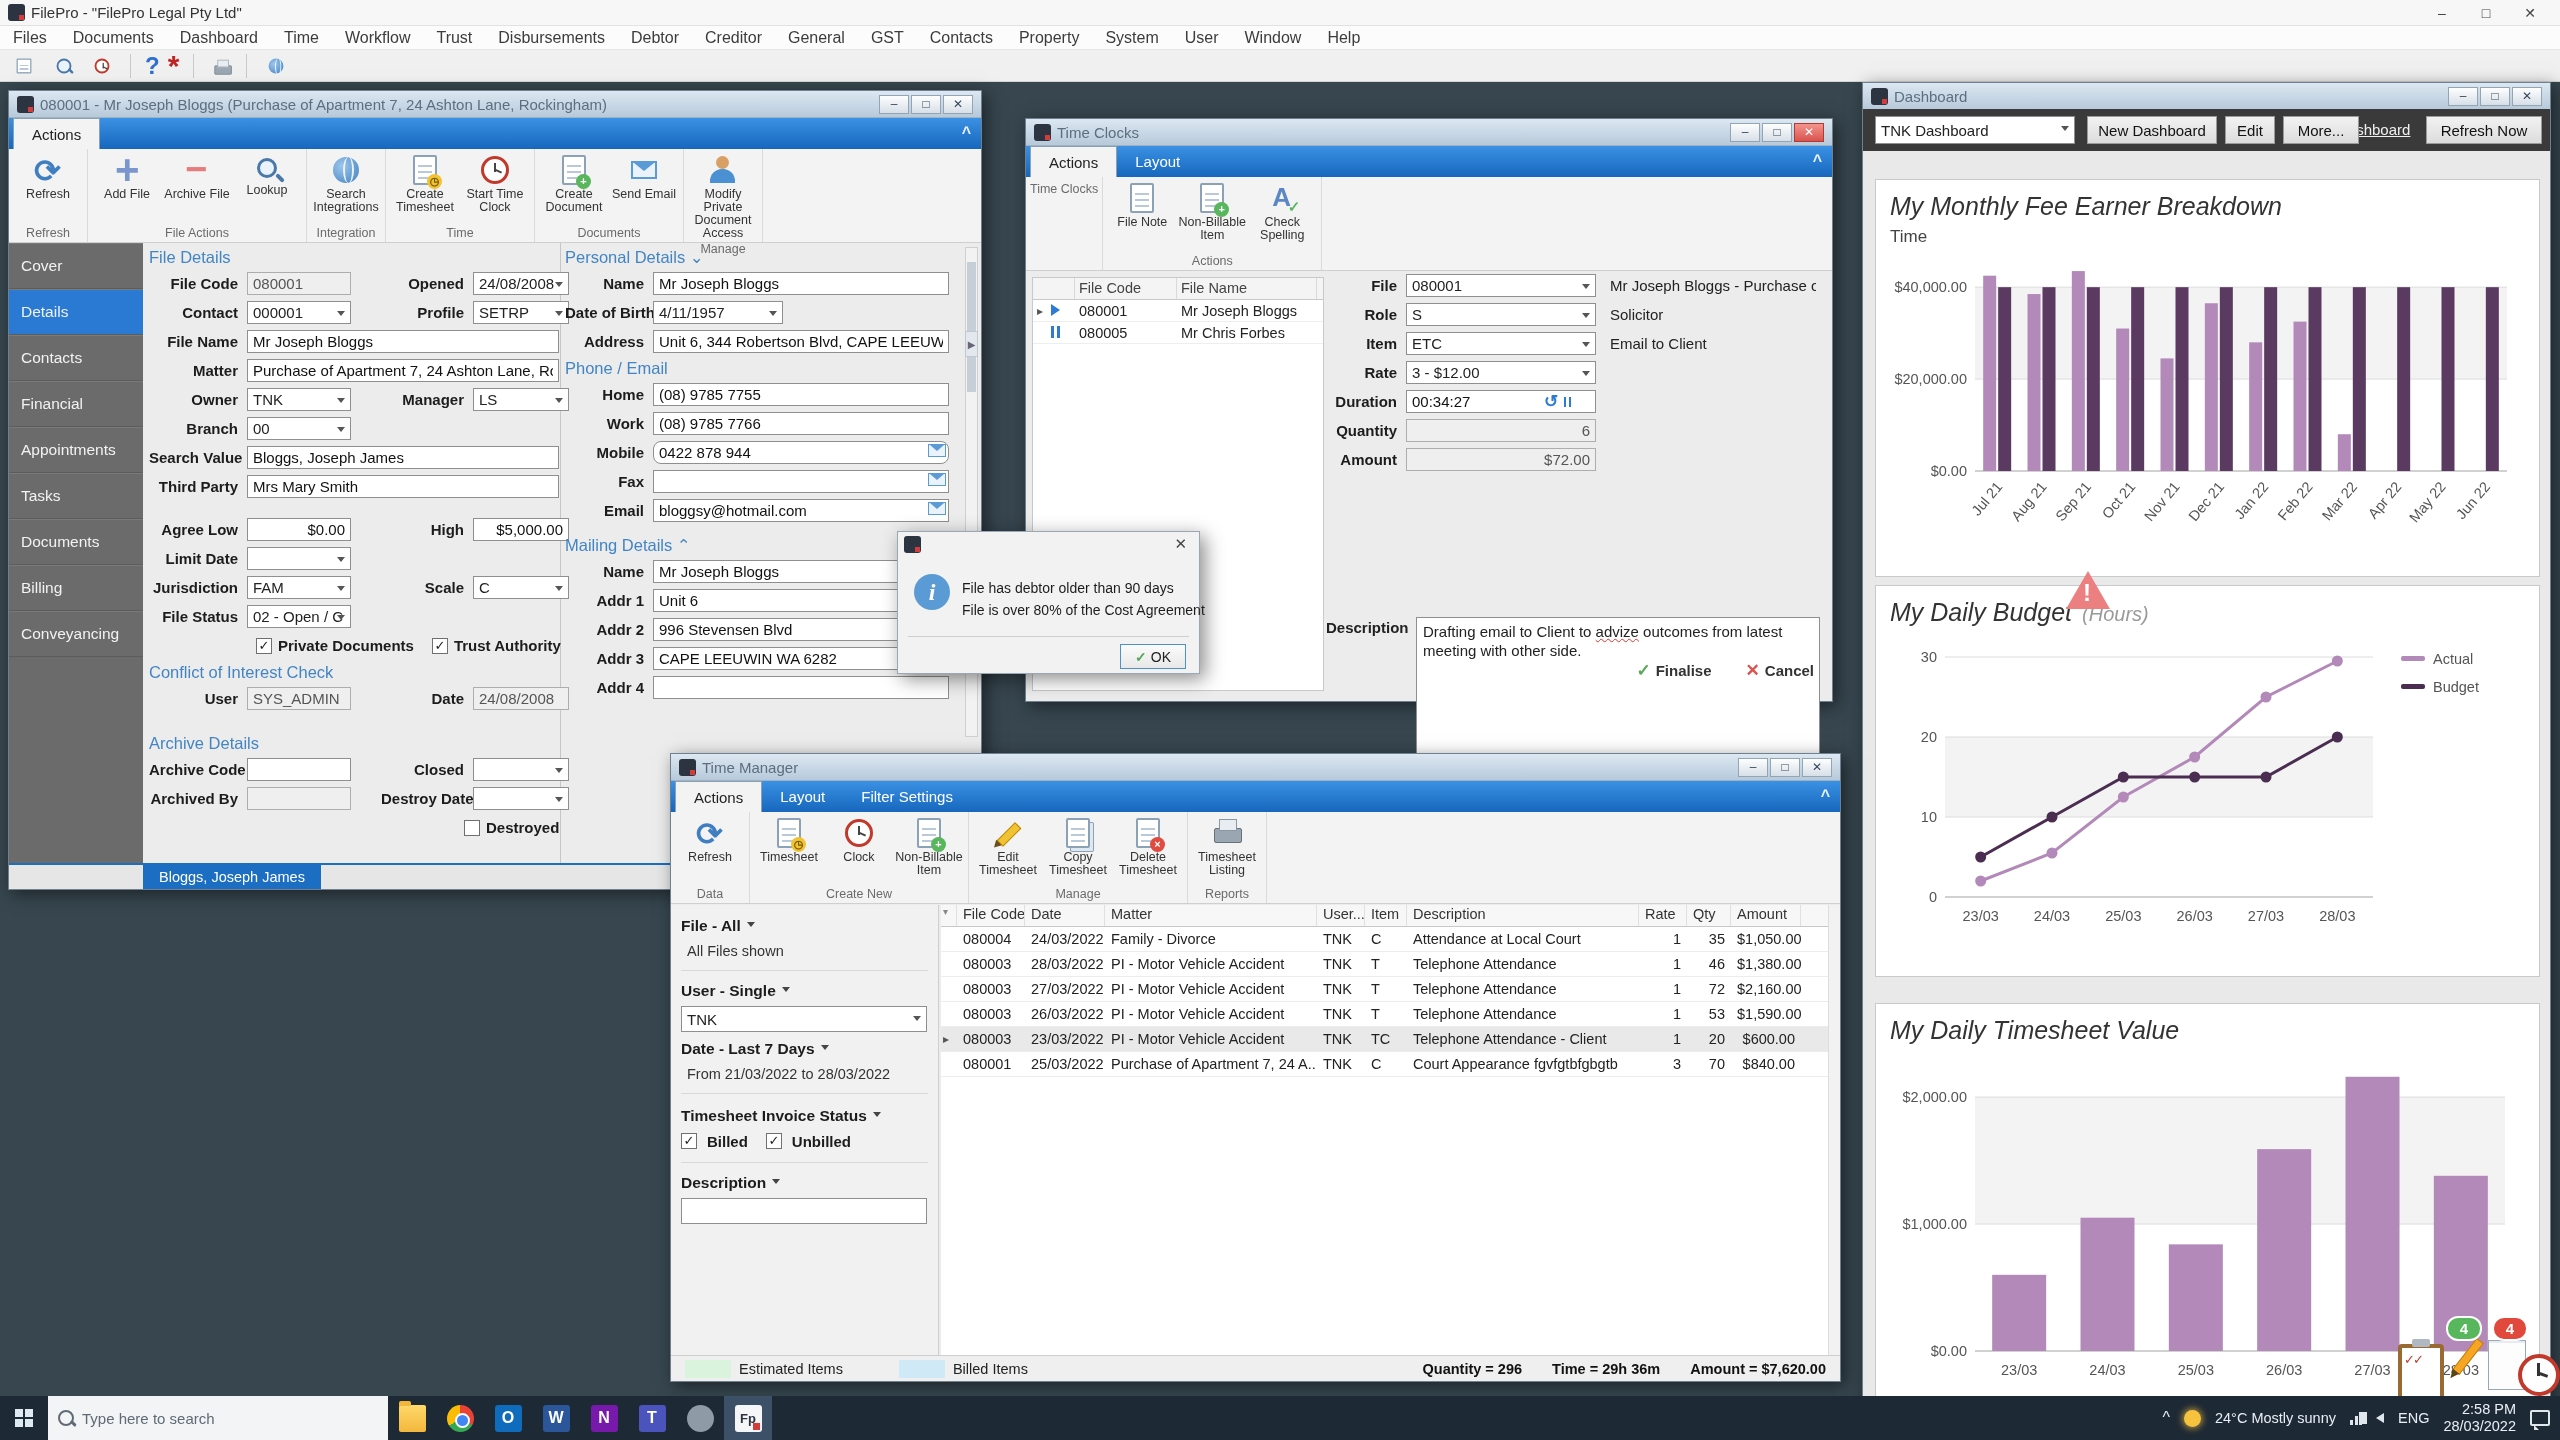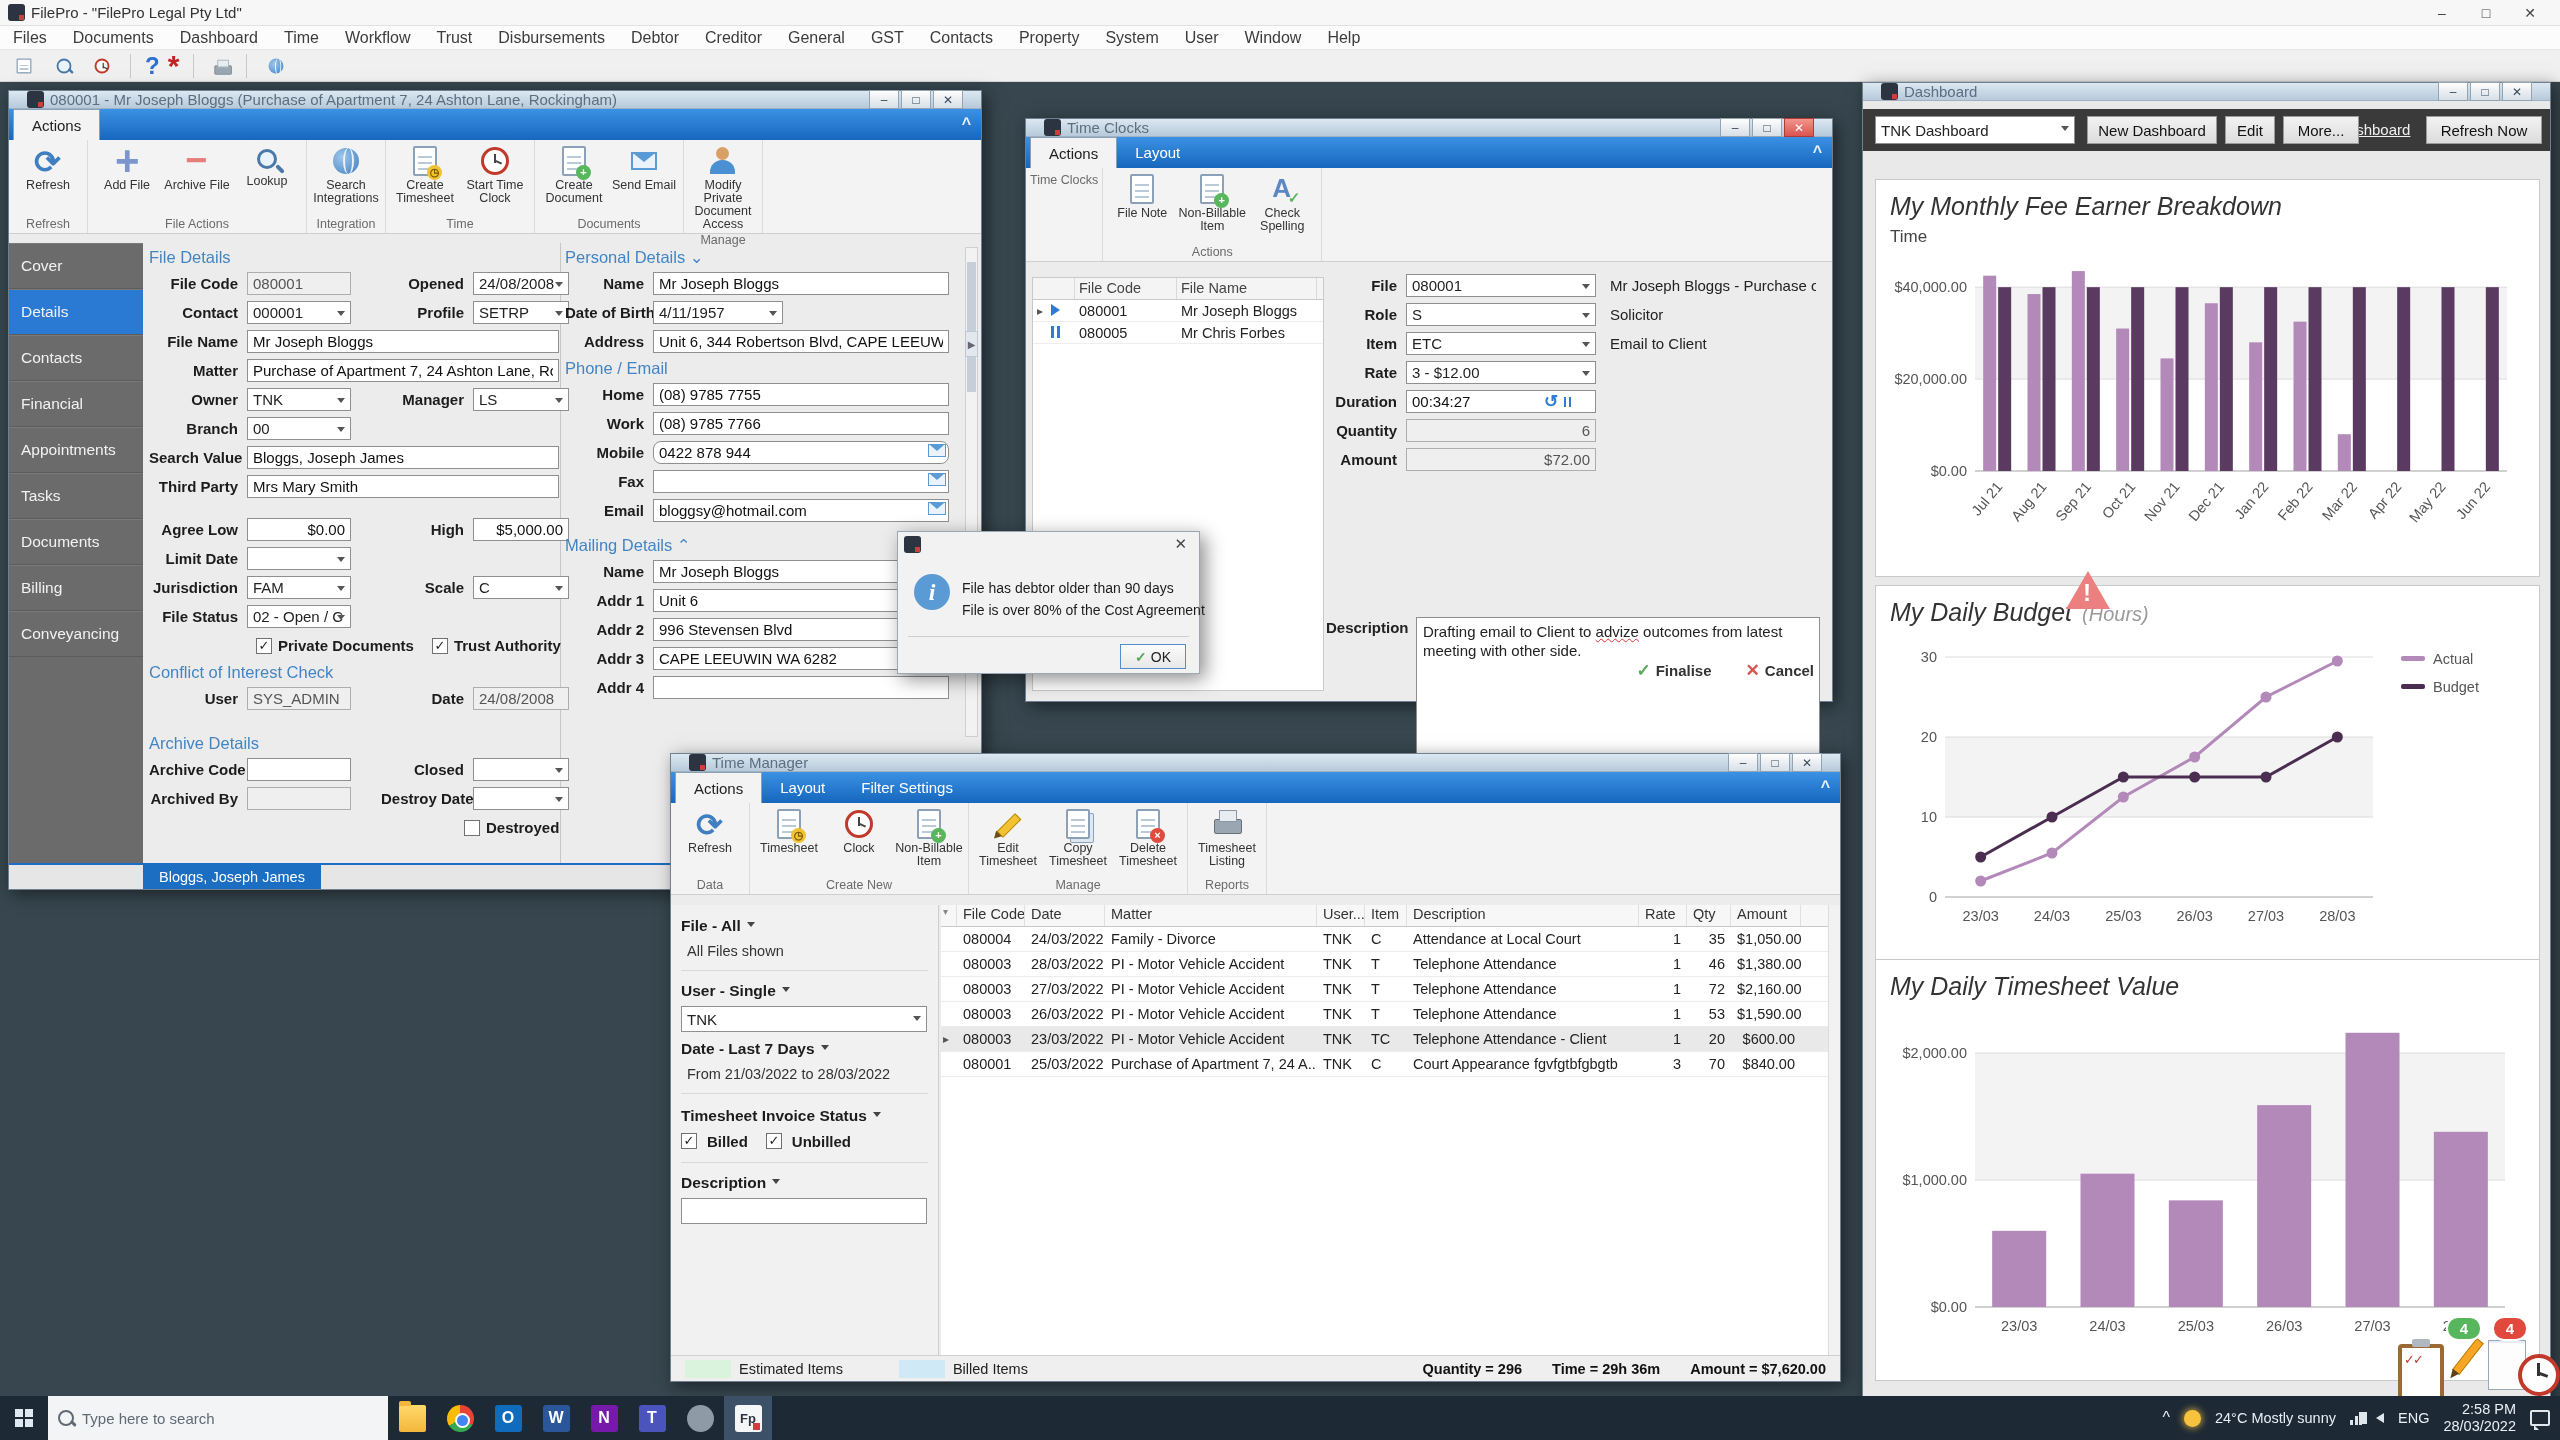--- a/index.html
+++ b/index.html
@@ -12,21 +12,21 @@
 .fp-ico::after{content:"";position:absolute;right:1px;bottom:1px;width:5px;height:5px;background:#d43c3c}
 #app-controls{margin-left:auto;display:flex}
 #app-controls span{width:44px;height:24px;display:flex;align-items:center;justify-content:center;color:#444;font-size:14px}
 #menubar{position:absolute;left:0;top:26px;width:2560px;height:24px;background:#fcfcfc;display:flex;align-items:center;border-bottom:1px solid #e6e6e6}
 .menu-item{padding:0 13px;font-size:16px;color:#3c3c3c}
 #toolbar{position:absolute;left:0;top:50px;width:2560px;height:32px;background:#f0f0f0;border-bottom:1px solid #d5d5d5;display:flex;align-items:center;padding-left:8px;gap:8px}
 .tb-sep{width:1px;height:24px;background:#c9c9c9;margin:0 6px}
 .tb-txt{font-size:22px;font-weight:bold;line-height:22px}
 
 .window{position:absolute;background:#ececec;border:1px solid #6f8090;box-shadow:4px 4px 16px rgba(0,0,0,.5)}
-.win-titlebar{height:18px;background:linear-gradient(#dce8f2,#b7c9da);display:flex;align-items:center;padding:0 18px;gap:6px;border-bottom:1px solid #9fb2c2}
+.win-titlebar{height:27px;background:linear-gradient(#dce8f2,#b7c9da);display:flex;align-items:center;padding:0 8px;gap:6px;border-bottom:1px solid #9fb2c2}
 .win-title{font-size:15px;color:#5d6e7e}
 .win-controls{margin-left:auto;display:flex;gap:2px}
 .win-btn{width:30px;height:19px;border:1px solid #93a5b5;background:linear-gradient(#fefefe,#d7dfe7);display:flex;align-items:center;justify-content:center;font-size:12px;color:#35495c}
 .win-btn.red{background:linear-gradient(#f2958d,#d9534f);color:#fff;border-color:#b13a34}
 .tabstrip{height:31px;background:linear-gradient(#3b91e4,#1667bd);display:flex;align-items:stretch;position:relative}
 .tab{padding:0 18px;display:flex;align-items:center;font-size:15px;color:#fff}
 .tab.sel{background:#f3f3f3;color:#222;margin-left:4px;border:1px solid #8aa0b5;border-bottom:none}
 .strip-chev{position:absolute;right:10px;top:6px;color:#eaf2fb;font-size:16px;font-weight:bold}
 .ribbon{background:#f3f3f3;border-bottom:1px solid #cfcfcf;display:flex;align-items:stretch}
 .rgroup{display:flex;flex-direction:column;border-right:1px solid #dadada;padding:3px 4px 0}
@@ -949,21 +949,21 @@
         <text x="162" y="294" text-anchor="middle" class="tick">24/03</text>
         <text x="233.33333333333331" y="294" text-anchor="middle" class="tick">25/03</text>
         <text x="304.6666666666667" y="294" text-anchor="middle" class="tick">26/03</text>
         <text x="376" y="294" text-anchor="middle" class="tick">27/03</text>
         <text x="447.3333333333333" y="294" text-anchor="middle" class="tick">28/03</text>
         <rect x="511" y="29" width="24" height="5" rx="2" fill="#b289b8"></rect>
         <text x="543" y="37" class="tick">Actual</text>
         <rect x="511" y="57" width="24" height="5" rx="2" fill="#4a2d50"></rect>
         <text x="543" y="65" class="tick">Budget</text>
       </svg></div>
-  <div class="card" id="card3" style="top:876px;height:422px">
+  <div class="card" id="card3" style="top:920px;height:422px">
     <div class="card-title">My Daily Timesheet Value</div>
   <svg width="633" height="348">
         <rect x="85" y="52.086956521739125" width="530" height="126.95652173913044" fill="#f3f3f3"></rect>
         <line x1="85" y1="306" x2="615" y2="306" stroke="#dcdcdc"></line>
         <text x="77" y="311" text-anchor="end" class="tick">$0.00</text>
         <line x1="85" y1="179.04347826086956" x2="615" y2="179.04347826086956" stroke="#dcdcdc"></line>
         <text x="77" y="184.04347826086956" text-anchor="end" class="tick">$1,000.00</text>
         <line x1="85" y1="52.086956521739125" x2="615" y2="52.086956521739125" stroke="#dcdcdc"></line>
         <text x="77" y="57.086956521739125" text-anchor="end" class="tick">$2,000.00</text>
         <line x1="85" y1="306" x2="615" y2="306" stroke="#b5b5b5"></line>

